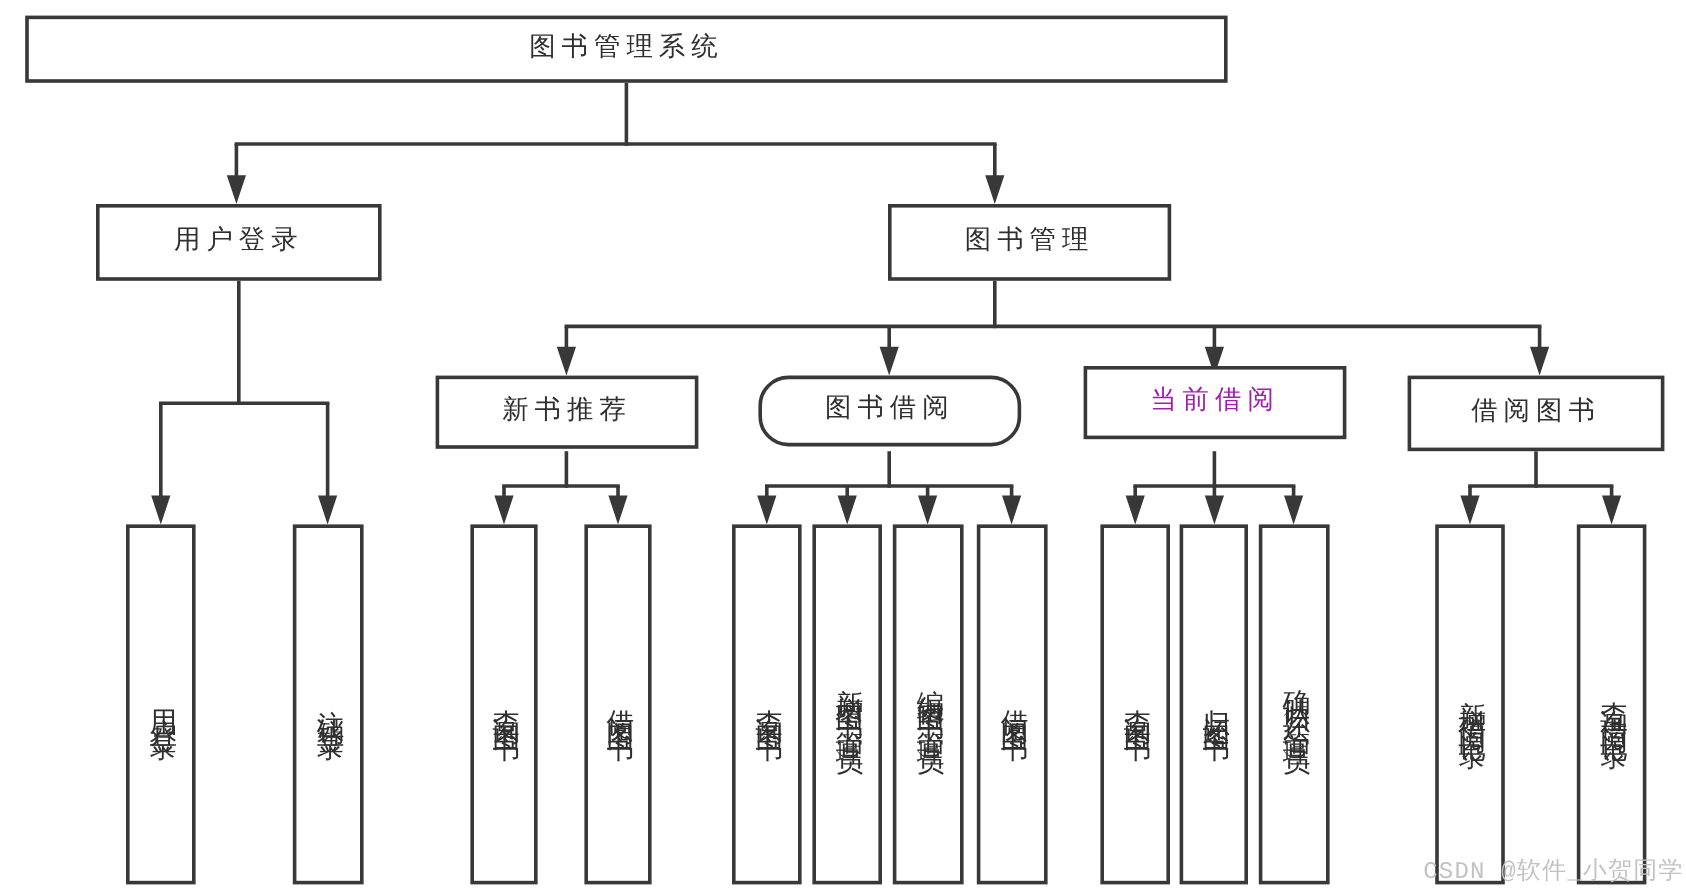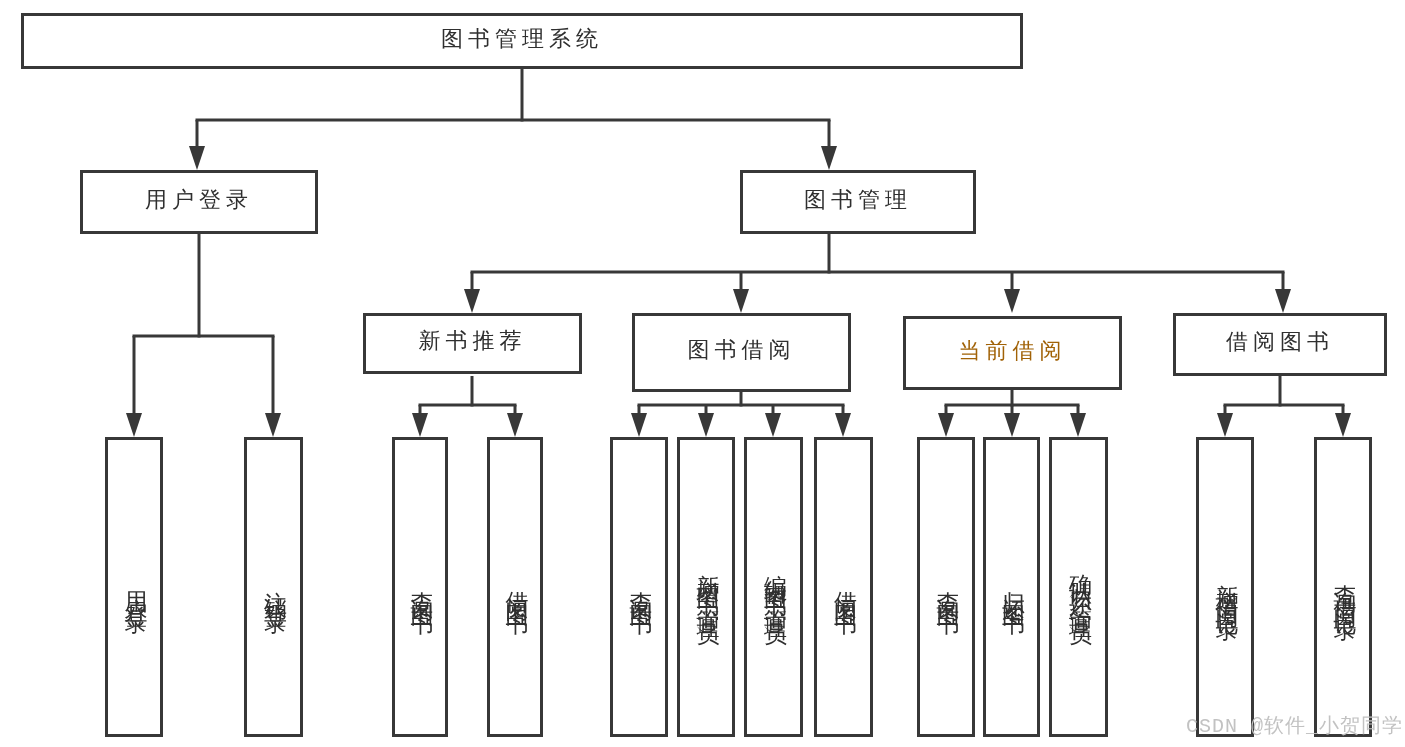--- a/index.html
+++ b/index.html
@@ -105,22 +105,22 @@
       <line x1="1225" y1="405" x2="1225" y2="419" stroke="#383838" stroke-width="3"></line>
       <polygon points="1217,413 1233,413 1225,437" fill="#383838"></polygon>
       <line x1="1343" y1="405" x2="1343" y2="419" stroke="#383838" stroke-width="3"></line>
       <polygon points="1335,413 1351,413 1343,437" fill="#383838"></polygon>
     </svg>
   <div id="nodes">
       <div class="node" style="left: 21px; top: 13px; width: 1002px; height: 56px; border-color: rgb(56, 56, 56); background: rgb(255, 255, 255); color: rgb(47, 47, 47);">图书管理系统</div>
       <div class="node" style="left: 80px; top: 170px; width: 238px; height: 64px; border-color: rgb(56, 56, 56); background: rgb(255, 255, 255); color: rgb(47, 47, 47);">用户登录</div>
       <div class="node" style="left: 711px; top: 170px; width: 236px; height: 64px; border-color: rgb(56, 56, 56); background: rgb(255, 255, 255); color: rgb(47, 47, 47); margin-left: 29px;">图书管理</div>
       <div class="node" style="left: 363px; top: 313px; width: 219px; height: 61px; border-color: rgb(56, 56, 56); background: rgb(255, 255, 255); color: rgb(47, 47, 47);">新书推荐</div>
-      <div class="node" style="left: 632px; top: 313px; width: 219px; height: 79px; border-color: rgb(56, 56, 56); background: rgb(255, 255, 255); color: rgb(47, 47, 47);">图书借阅</div>
-      <div class="node" style="left: 903px; top: 316px; width: 219px; height: 74px; border-color: rgb(56, 56, 56); background: rgb(255, 255, 255); color: #a16207;">当前借阅</div>
+      <div class="node" style="left: 632px; top: 313px; width: 219px; height: 59px; border-color: rgb(56, 56, 56); background: rgb(255, 255, 255); color: rgb(47, 47, 47); border-radius: 25px;">图书借阅</div>
+      <div class="node" style="left: 903px; top: 305px; width: 219px; height: 61px; border-color: rgb(56, 56, 56); background: rgb(255, 255, 255); color: #a21caf;">当前借阅</div>
       <div class="node" style="left: 1173px; top: 313px; width: 214px; height: 63px; border-color: rgb(56, 56, 56); background: rgb(255, 255, 255); color: rgb(47, 47, 47);">借阅图书</div>
       <div class="node v" style="left: 105px; top: 437px; width: 58px; height: 300px; border-color: rgb(56, 56, 56); background: rgb(255, 255, 255); color: rgb(47, 47, 47);">用户登录</div>
       <div class="node v" style="left: 244px; top: 437px; width: 59px; height: 300px; border-color: rgb(56, 56, 56); background: rgb(255, 255, 255); color: rgb(47, 47, 47);">注销登录</div>
       <div class="node v" style="left: 392px; top: 437px; width: 56px; height: 300px; border-color: rgb(56, 56, 56); background: rgb(255, 255, 255); color: rgb(47, 47, 47);">查询图书</div>
       <div class="node v" style="left: 487px; top: 437px; width: 56px; height: 300px; border-color: rgb(56, 56, 56); background: rgb(255, 255, 255); color: rgb(47, 47, 47);">借阅图书</div>
       <div class="node v" style="left: 610px; top: 437px; width: 58px; height: 300px; border-color: rgb(56, 56, 56); background: rgb(255, 255, 255); color: rgb(47, 47, 47);">查询图书</div>
       <div class="node v" style="left: 677px; top: 437px; width: 58px; height: 300px; border-color: rgb(56, 56, 56); background: rgb(255, 255, 255); color: rgb(47, 47, 47);">新增图书（管理员）</div>
       <div class="node v" style="left: 744px; top: 437px; width: 59px; height: 300px; border-color: rgb(56, 56, 56); background: rgb(255, 255, 255); color: rgb(47, 47, 47);">编辑图书（管理员）</div>
       <div class="node v" style="left: 814px; top: 437px; width: 59px; height: 300px; border-color: rgb(56, 56, 56); background: rgb(255, 255, 255); color: rgb(47, 47, 47);">借阅图书</div>
       <div class="node v" style="left: 917px; top: 437px; width: 58px; height: 300px; border-color: rgb(56, 56, 56); background: rgb(255, 255, 255); color: rgb(47, 47, 47);">查询图书</div>

